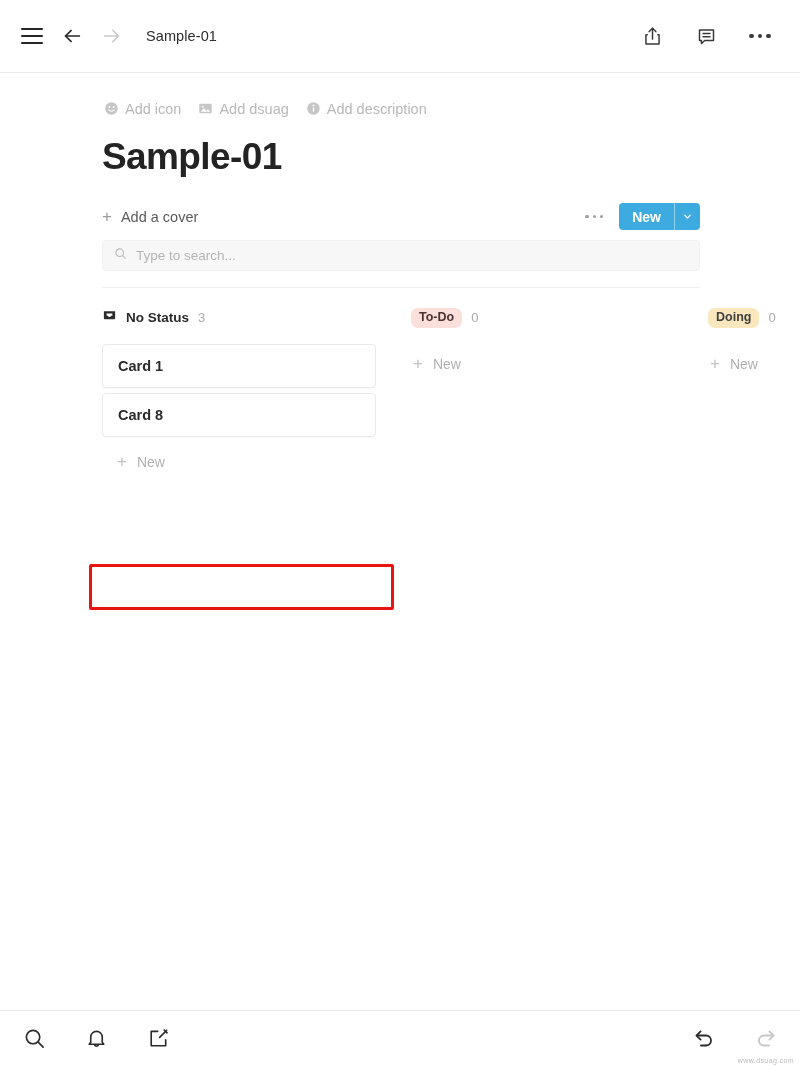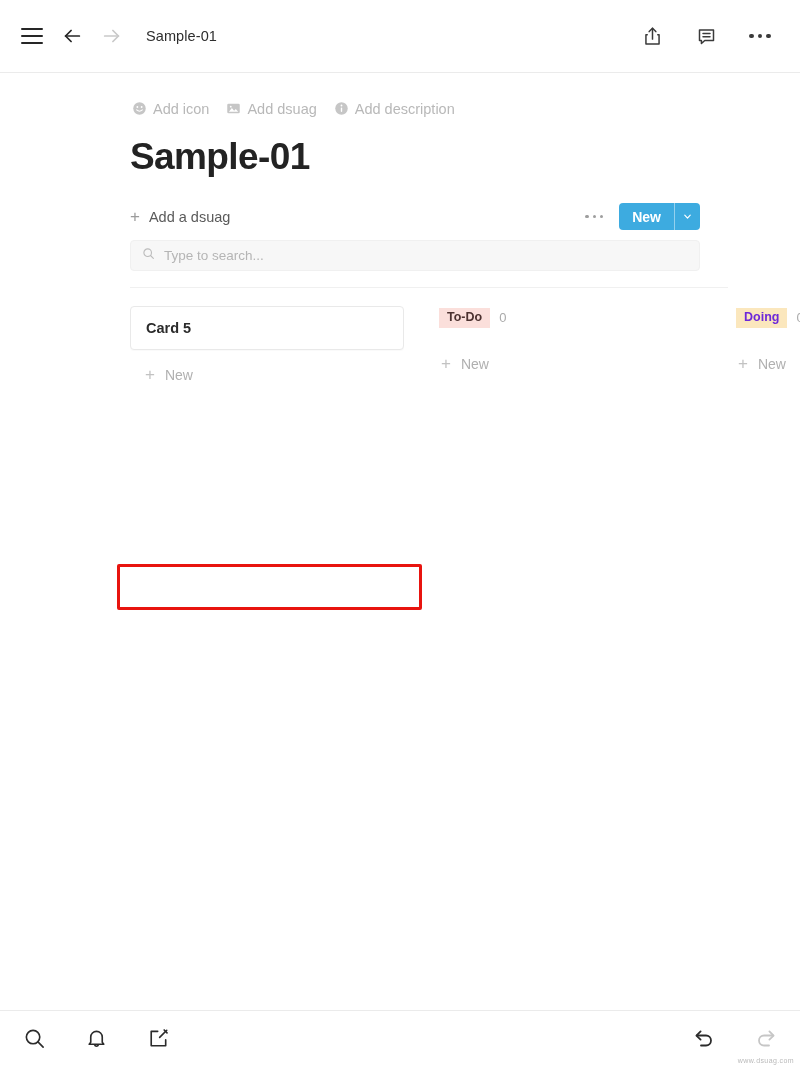--- a/index.html
+++ b/index.html
@@ -75,21 +75,20 @@
     width: 4.5px; height: 4.5px; border-radius: 50%;
     background: #3a3a3a; display: block;
   }
 
   
   .page {
     flex: 1 1 auto;
     position: relative;
     overflow: hidden;
     background: #ffffff;
-    margin-left: 28px;
   }
 
   .meta-row {
     display: flex;
     align-items: center;
     gap: 17px;
     padding: 25px 0 0 104px;
     height: 46px;
   }
   .meta-item {
@@ -209,25 +208,25 @@
   .col-name {
     font-size: 13.5px;
     color: #2b2b2b;
     font-weight: bold;
   }
   .col-name.plain { font-weight: bold; }
   .chip {
     font-size: 12.5px;
     font-weight: bold;
     padding: 2.5px 8px;
-    border-radius: 0;
+    border-radius: 7px;
     line-height: 1.2;
   }
   .chip-todo  { background: #fbdfdb; color: #4c3230; }
-  .chip-doing { background: #fbe7bd; color: #6d28d9; }
+  .chip-doing { background: #fbe7bd; color: #404040; }
   .col-count {
     font-size: 13px;
     color: #aaaaaa;
   }
   .card {
     height: 44px;
     border: 1px solid #e9e9e9;
     border-radius: 4px;
     background: #ffffff;
     display: flex;
@@ -390,21 +389,21 @@
         </span>
         <span>Add description</span>
       </div>
     </div>
 
     <div class="page-title">Sample-01</div>
 
     <div class="viewbar">
       <div class="add-view">
         <span class="plus-sign">+</span>
-        <span>Add a dsuag</span>
+        <span>Add a cover</span>
       </div>
 
       <div class="viewbar-right">
         <div>
           <div class="dots-small">
               <i></i>
               <i></i>
               <i></i>
             </div>
         </div>
@@ -430,23 +429,36 @@
         </span>
         <span class="ph">Type to search...</span>
       </div>
     </div>
 
     <div class="board-divider"></div>
 
     <div class="board">
 
       <div class="column col-nostatus">
+        <div class="col-head">
+          <span>
+            <svg width="15" height="15" viewBox="0 0 24 24" fill="#2b2b2b">
+              <path d="M3 5 H21 V16.5 A1.5 1.5 0 0 1 19.5 18 H4.5 A1.5 1.5 0 0 1 3 16.5 Z"></path>
+              <path d="M7.4 8.6 H16.6 V12.3 H14.2 A2.2 2.2 0 0 1 9.8 12.3 H7.4 Z" fill="#ffffff"></path>
+            </svg>
+          </span>
+          <span class="col-name plain">No Status</span>
+          <span class="col-count">3</span>
+        </div>
 
         <div class="card">
-          <span class="card-title">Card 5</span>
+          <span class="card-title">Card 1</span>
+        </div>
+        <div class="card">
+          <span class="card-title">Card 8</span>
         </div>
 
         <div class="new-row">
           <span class="plus-sign">+</span>
           <span>New</span>
         </div>
       </div>
 
       <div class="column col-todo">
         <div class="col-head">

